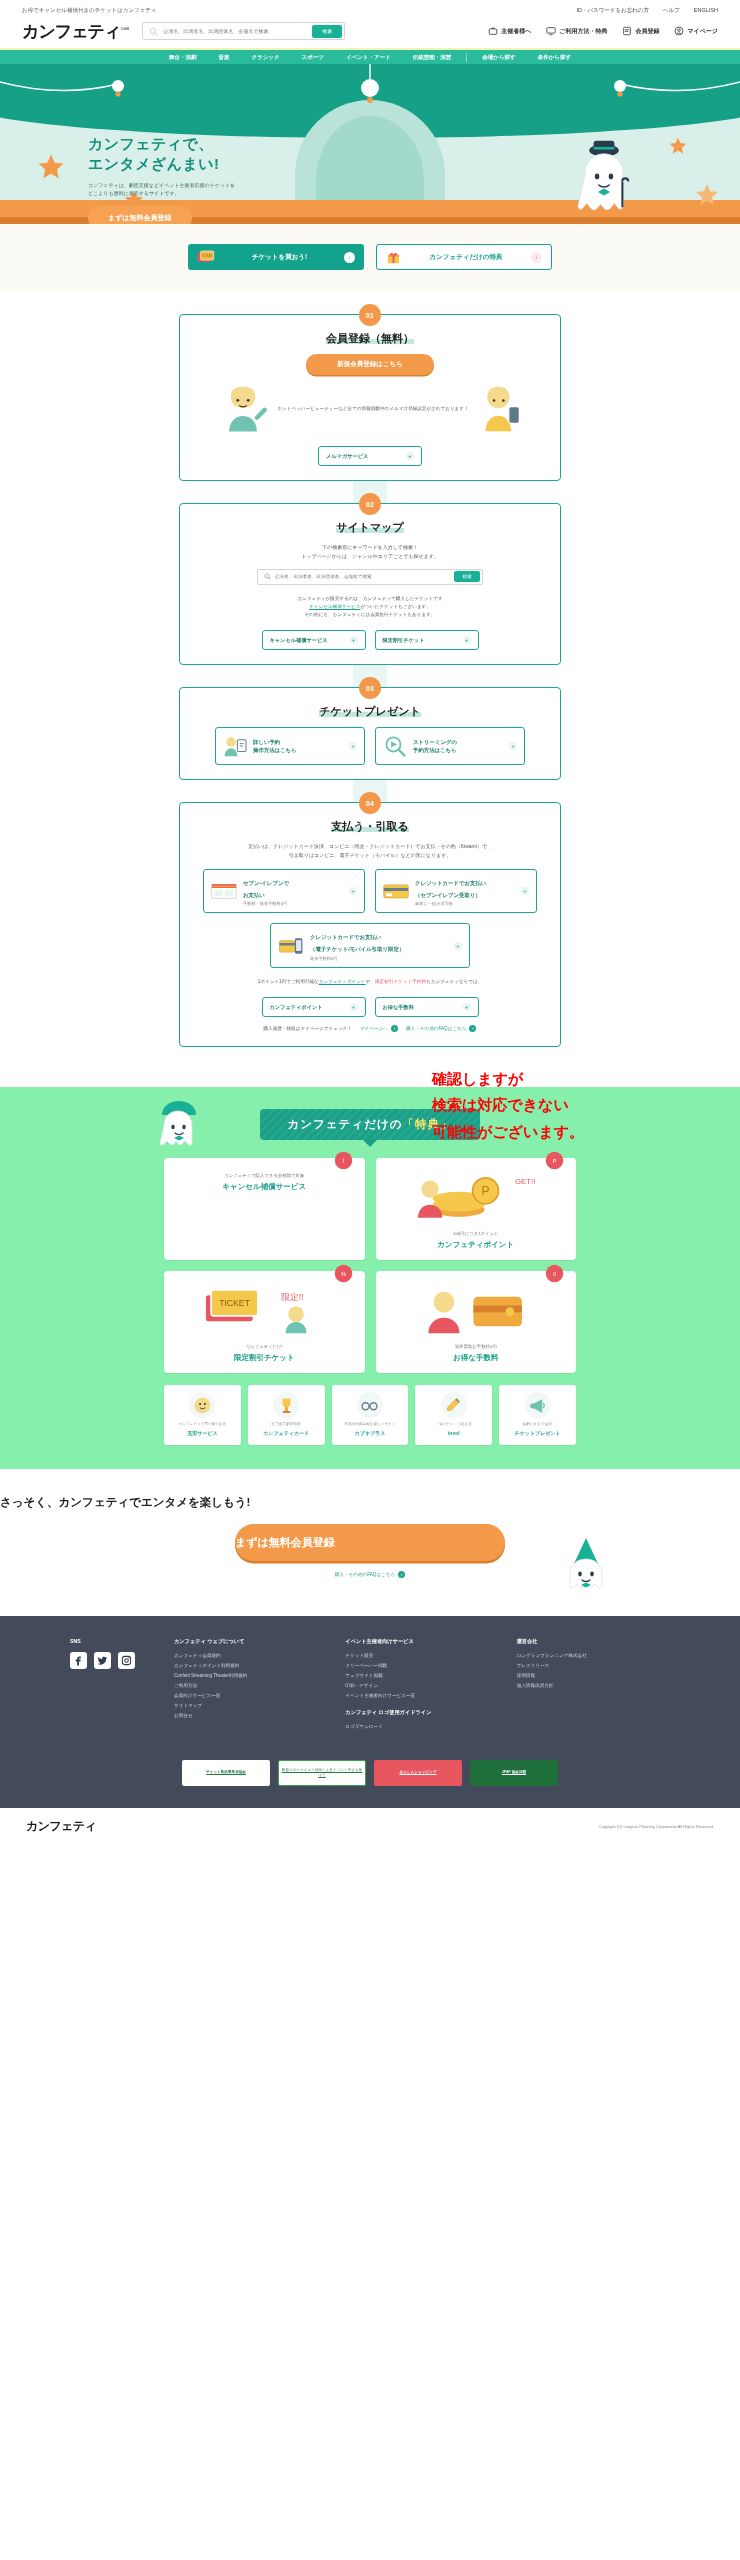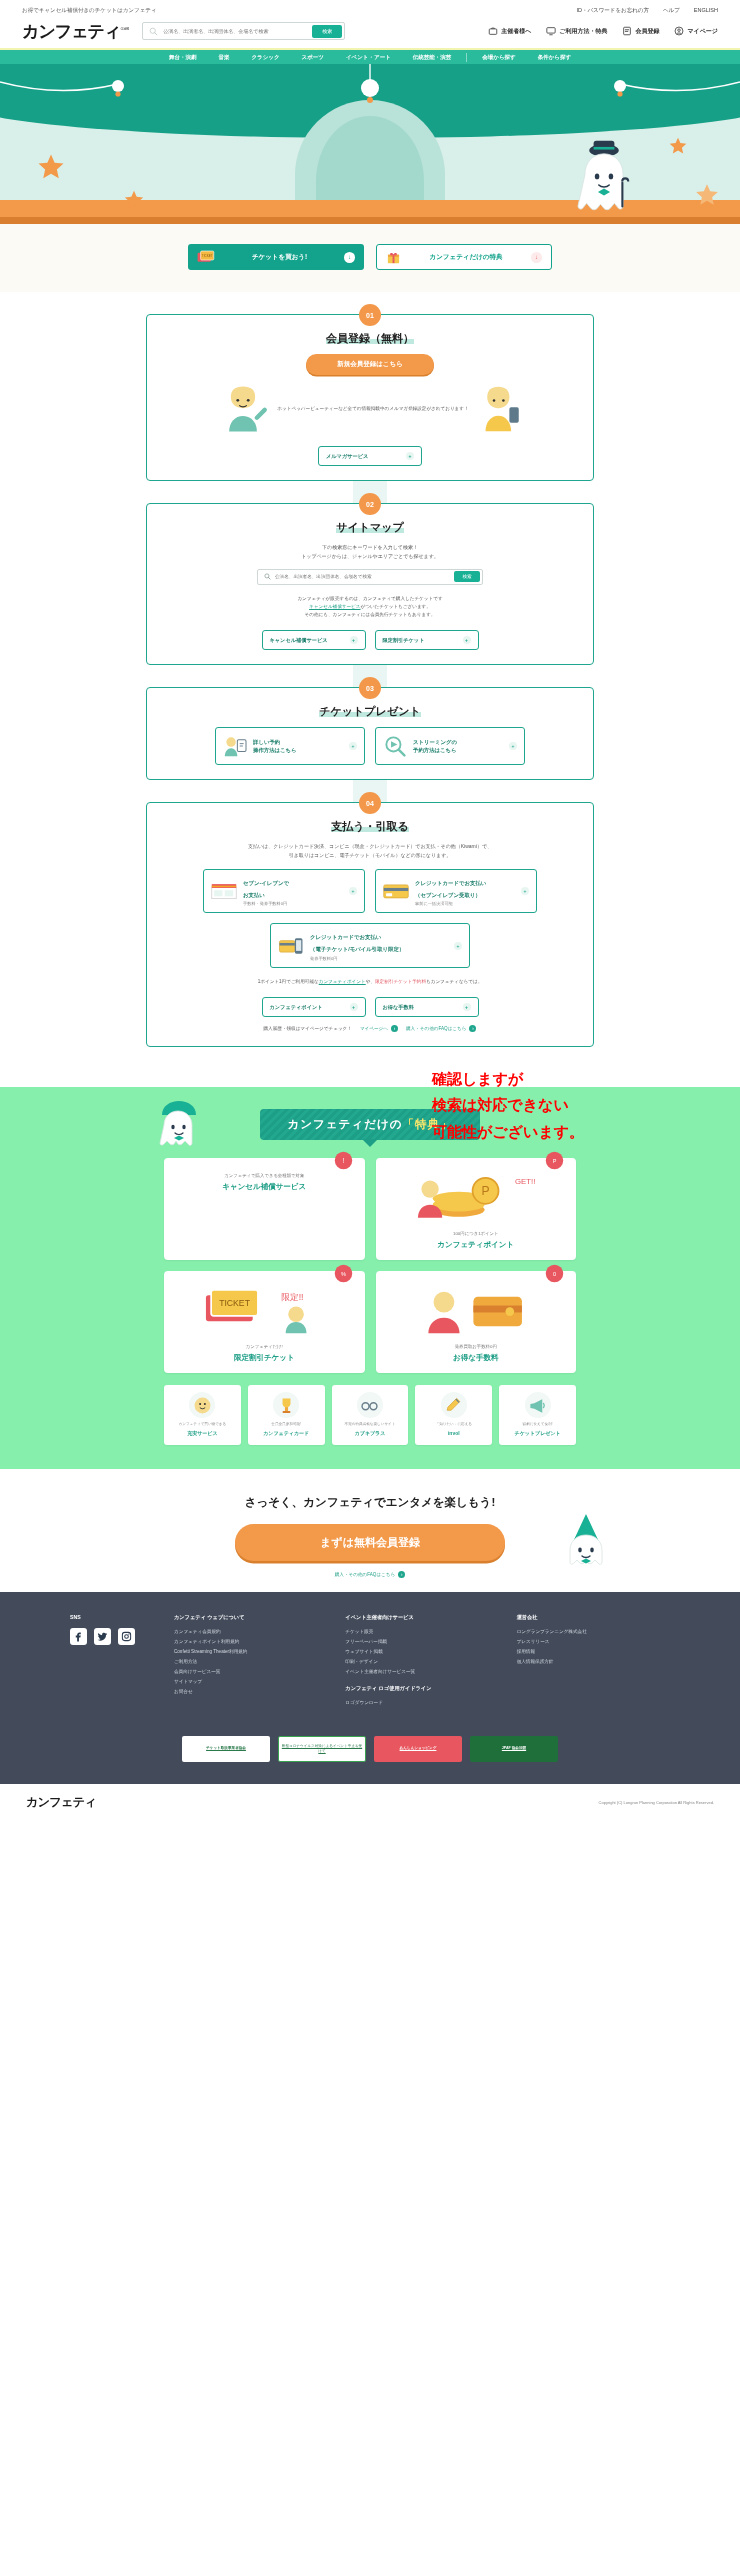--- a/index.html
+++ b/index.html
@@ -136,21 +136,21 @@
     border-top: 8px solid #1d9e86;
   }
   .ribbon-ghost { position: absolute; right: 165px; top: 14px; width: 40px; height: 46px; }
 
   .steps { position: relative; margin-top: 22px; }
   .steps:before {
     content: ""; position: absolute; left: 50%; top: 0; bottom: 0; width: 34px;
     transform: translateX(-50%); background: #e9f6f3; z-index: 0;
   }
   .step {
-    position: relative; z-index: 2; width: 448px; margin: 0 auto 22px;
+    position: relative; z-index: 2; width: 382px; margin: 0 auto 22px;
     border: 1.5px solid #20a68e; border-radius: 4px; background: #fff;
     padding: 16px 14px 14px;
   }
   .step-num {
     position: absolute; top: -11px; left: 50%; transform: translateX(-50%);
     width: 22px; height: 22px; border-radius: 50%; background: #f3984a; color: #fff;
     font-size: 7px; font-weight: 800; display: flex; align-items: center; justify-content: center;
   }
   .step h3 {
     text-align: center; font-size: 11px; font-weight: 800; color: #222;
@@ -266,21 +266,21 @@
     box-shadow: 0 1px 2px rgba(0,0,0,.05);
   }
   .scard .sart {
     width: 26px; height: 26px; margin: 0 auto; border-radius: 50%;
     background: #f1f8f6; display: flex; align-items: center; justify-content: center;
   }
   .scard .scap { font-size: 3.6px; color: #888; margin-top: 4px; line-height: 1.55; }
   .scard .sttl { font-size: 5px; font-weight: 800; color: #1d9e86; margin-top: 2px; line-height: 1.35; }
 
   
-  .closing { background: #fff; padding: 26px 0 14px; text-align: center; position: relative; }
+  .closing { background: #fff; padding: 26px 0 38px; position: relative; }
   .closing h2 { font-size: 11.5px; font-weight: 800; color: #222; }
   .closing .cbtn {
     display: block; width: 270px; margin: 14px auto 0; background: #f3994a; color: #fff;
     font-size: 11px; font-weight: 800; padding: 11px 0; border-radius: 24px;
     text-decoration: none; box-shadow: 0 2.5px 0 #d9802f;
   }
   .closing .cghost { position: absolute; right: 130px; bottom: 24px; width: 48px; height: 56px; }
 
   
   .footer { background: #434b5b; color: #e7eaee; padding: 22px 0 0; }
@@ -407,20 +407,31 @@
     <svg class="star" style="left:123px;top:125px;width:22px;height:22px" viewBox="0 0 24 24">
       <path d="M12 2l2.9 6.5 7.1.7-5.3 4.8 1.5 7-6.2-3.6-6.2 3.6 1.5-7L2 9.2l7.1-.7z" fill="#f3994a"></path>
     </svg>
     <svg class="star" style="right:52px;top:72px;width:20px;height:20px" viewBox="0 0 24 24">
       <path d="M12 2l2.9 6.5 7.1.7-5.3 4.8 1.5 7-6.2-3.6-6.2 3.6 1.5-7L2 9.2l7.1-.7z" fill="#f3994a"></path>
     </svg>
     <svg class="star" style="right:20px;top:118px;width:26px;height:26px" viewBox="0 0 24 24">
       <path d="M12 2l2.9 6.5 7.1.7-5.3 4.8 1.5 7-6.2-3.6-6.2 3.6 1.5-7L2 9.2l7.1-.7z" fill="#f6b877"></path>
     </svg>
 
+    <div class="hero-copy">
+      <h1>
+        <span>カンフェティで、</span><br>
+        <span>エンタメざんまい!</span>
+      </h1>
+      <p>
+        <span>カンフェティは、劇団支援などイベント主催者応援のチケットを</span><br>
+        <span>どこよりも便利に販売するサイトです。</span>
+      </p>
+      <a class="hero-btn" href="#">まずは無料会員登録</a>
+    </div>
 
     <svg class="ghost" viewBox="0 0 70 90">
       <ellipse cx="35" cy="12" rx="17" ry="7" fill="#2b3b4e"></ellipse>
       <rect x="23" y="1" width="24" height="12" rx="3" fill="#2b3b4e"></rect>
       <rect x="23" y="8" width="24" height="3" fill="#18b196"></rect>
       <path d="M13 40c0-14 9-24 22-24s22 10 22 24v36c0 4-4 5-6 2l-4-5-5 6c-2 2-5 2-7 0l-4-5-4 5c-2 2-5 2-7 0l-5-6-4 5c-2 3-6 2-6-2z" fill="#fff" stroke="#d8e5e2" stroke-width="1"></path>
       <ellipse cx="27" cy="42" rx="2.6" ry="3.4" fill="#2b3b4e"></ellipse>
       <ellipse cx="43" cy="42" rx="2.6" ry="3.4" fill="#2b3b4e"></ellipse>
       <path d="M29 52c3 3 9 3 12 0" stroke="#2b3b4e" stroke-width="1.8" fill="none" stroke-linecap="round"></path>
       <path d="M28 60l7-4 7 4-7 4z" fill="#18b196"></path>

